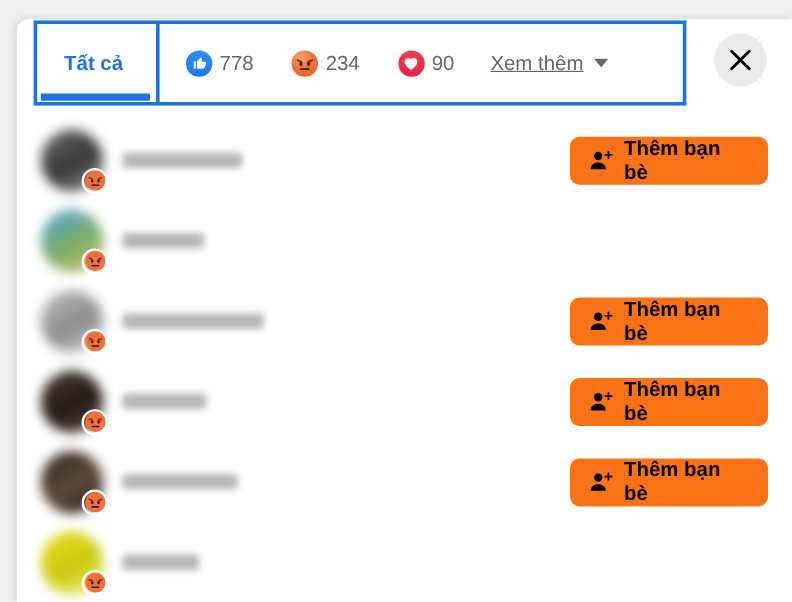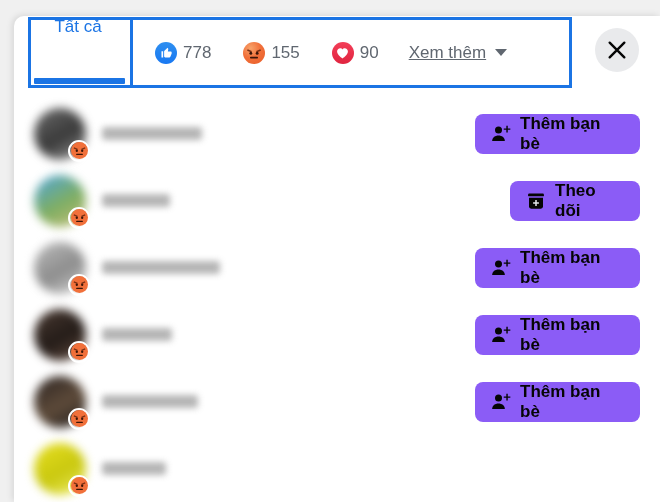--- a/index.html
+++ b/index.html
@@ -79,25 +79,26 @@
     height: 71px;
     display: flex;
     align-items: center;
     z-index: 30;
   }
 
   .tab-all {
     width: 100px;
     height: 100%;
     display: flex;
+    align-items: center;
     justify-content: center;
     position: relative;
     color: #1b74e4;
     font-size: 17px;
-    font-weight: normal;
+    font-weight: bold;
   }
   .tab-all .underline {
     position: absolute;
     left: 6px;
     right: 3px;
     bottom: 4px;
     height: 6px;
     background: #1b74e4;
     border-radius: 1px;
   }
@@ -228,21 +229,21 @@
     background: #9a9a9a;
     filter: blur(3.2px);
     opacity: 0.72;
   }
 
   
   .action-btn {
     position: absolute;
     height: 40px;
     border-radius: 8px;
-    background: #8b5cf6;
+    background: #f97316;
     display: flex;
     align-items: center;
     justify-content: center;
     gap: 9px;
     color: #050505;
     font-size: 17px;
     font-weight: bold;
     padding: 0 16px;
     box-sizing: border-box;
   }
@@ -277,21 +278,21 @@
     <div class="tab-item">
       <span class="rx rx-angry">
         <svg class="ic" width="20" height="20" viewBox="0 0 24 24">
           <path d="M4.4 7.4l5 2.3-.5 1.6-5.2-2.1z" fill="#7a2f13"></path>
           <path d="M19.6 7.4l-5 2.3.5 1.6 5.2-2.1z" fill="#7a2f13"></path>
           <ellipse cx="8.2" cy="12.3" rx="1.7" ry="1.9" fill="#3b1508"></ellipse>
           <ellipse cx="15.8" cy="12.3" rx="1.7" ry="1.9" fill="#3b1508"></ellipse>
           <rect x="7.2" y="16.6" width="9.6" height="1.9" rx="0.9" fill="#3b1508"></rect>
         </svg>
       </span>
-      <span class="tab-count">155</span>
+      <span class="tab-count">234</span>
     </div>
 
     <div class="tab-item">
       <span class="rx rx-love">
         <svg class="ic" width="13" height="12" viewBox="0 0 24 22" fill="#ffffff">
           <path d="M12 21S2 14.6 2 8.2C2 4.8 4.6 2.3 7.8 2.3c2 0 3.5 1 4.2 2.2.7-1.2 2.2-2.2 4.2-2.2C19.4 2.3 22 4.8 22 8.2 22 14.6 12 21 12 21z"></path>
         </svg>
       </span>
       <span class="tab-count">90</span>
     </div>
@@ -410,28 +411,20 @@
     </div>
 
 <div class="action-btn" style="width: 165px; right: 20px; top: 114px;">
       <svg class="ic" width="20" height="20" viewBox="0 0 24 24" fill="#050505">
   <circle cx="9" cy="7.2" r="4.2"></circle>
   <path d="M1.4 20.4c0-4.1 3.4-6.6 7.6-6.6s7.6 2.5 7.6 6.6z"></path>
   <path d="M18.4 2.2h1.7v3.1h3.1V7h-3.1v3.1h-1.7V7h-3.1V5.3h3.1z"></path>
 </svg>
       <span>Thêm bạn bè</span>
     </div>
-    <div class="action-btn" style="width: 130px; right: 20px; top: 181px;">
-      <svg class="ic" width="20" height="20" viewBox="0 0 24 24" fill="#050505">
-  <rect x="2.5" y="3" width="19" height="3.4" rx="1.4"></rect>
-  <path d="M3.6 8.2h16.8v10.4a2.6 2.6 0 0 1-2.6 2.6H6.2a2.6 2.6 0 0 1-2.6-2.6z"></path>
-  <path d="M11.1 10.9h1.8v2.6h2.6v1.8h-2.6v2.6h-1.8v-2.6H8.5v-1.8h2.6z" fill="#e4e6eb"></path>
-</svg>
-      <span>Theo dõi</span>
-    </div>
     <div class="action-btn" style="width: 165px; right: 20px; top: 248px;">
       <svg class="ic" width="20" height="20" viewBox="0 0 24 24" fill="#050505">
   <circle cx="9" cy="7.2" r="4.2"></circle>
   <path d="M1.4 20.4c0-4.1 3.4-6.6 7.6-6.6s7.6 2.5 7.6 6.6z"></path>
   <path d="M18.4 2.2h1.7v3.1h3.1V7h-3.1v3.1h-1.7V7h-3.1V5.3h3.1z"></path>
 </svg>
       <span>Thêm bạn bè</span>
     </div>
     <div class="action-btn" style="width: 165px; right: 20px; top: 315px;">
       <svg class="ic" width="20" height="20" viewBox="0 0 24 24" fill="#050505">

